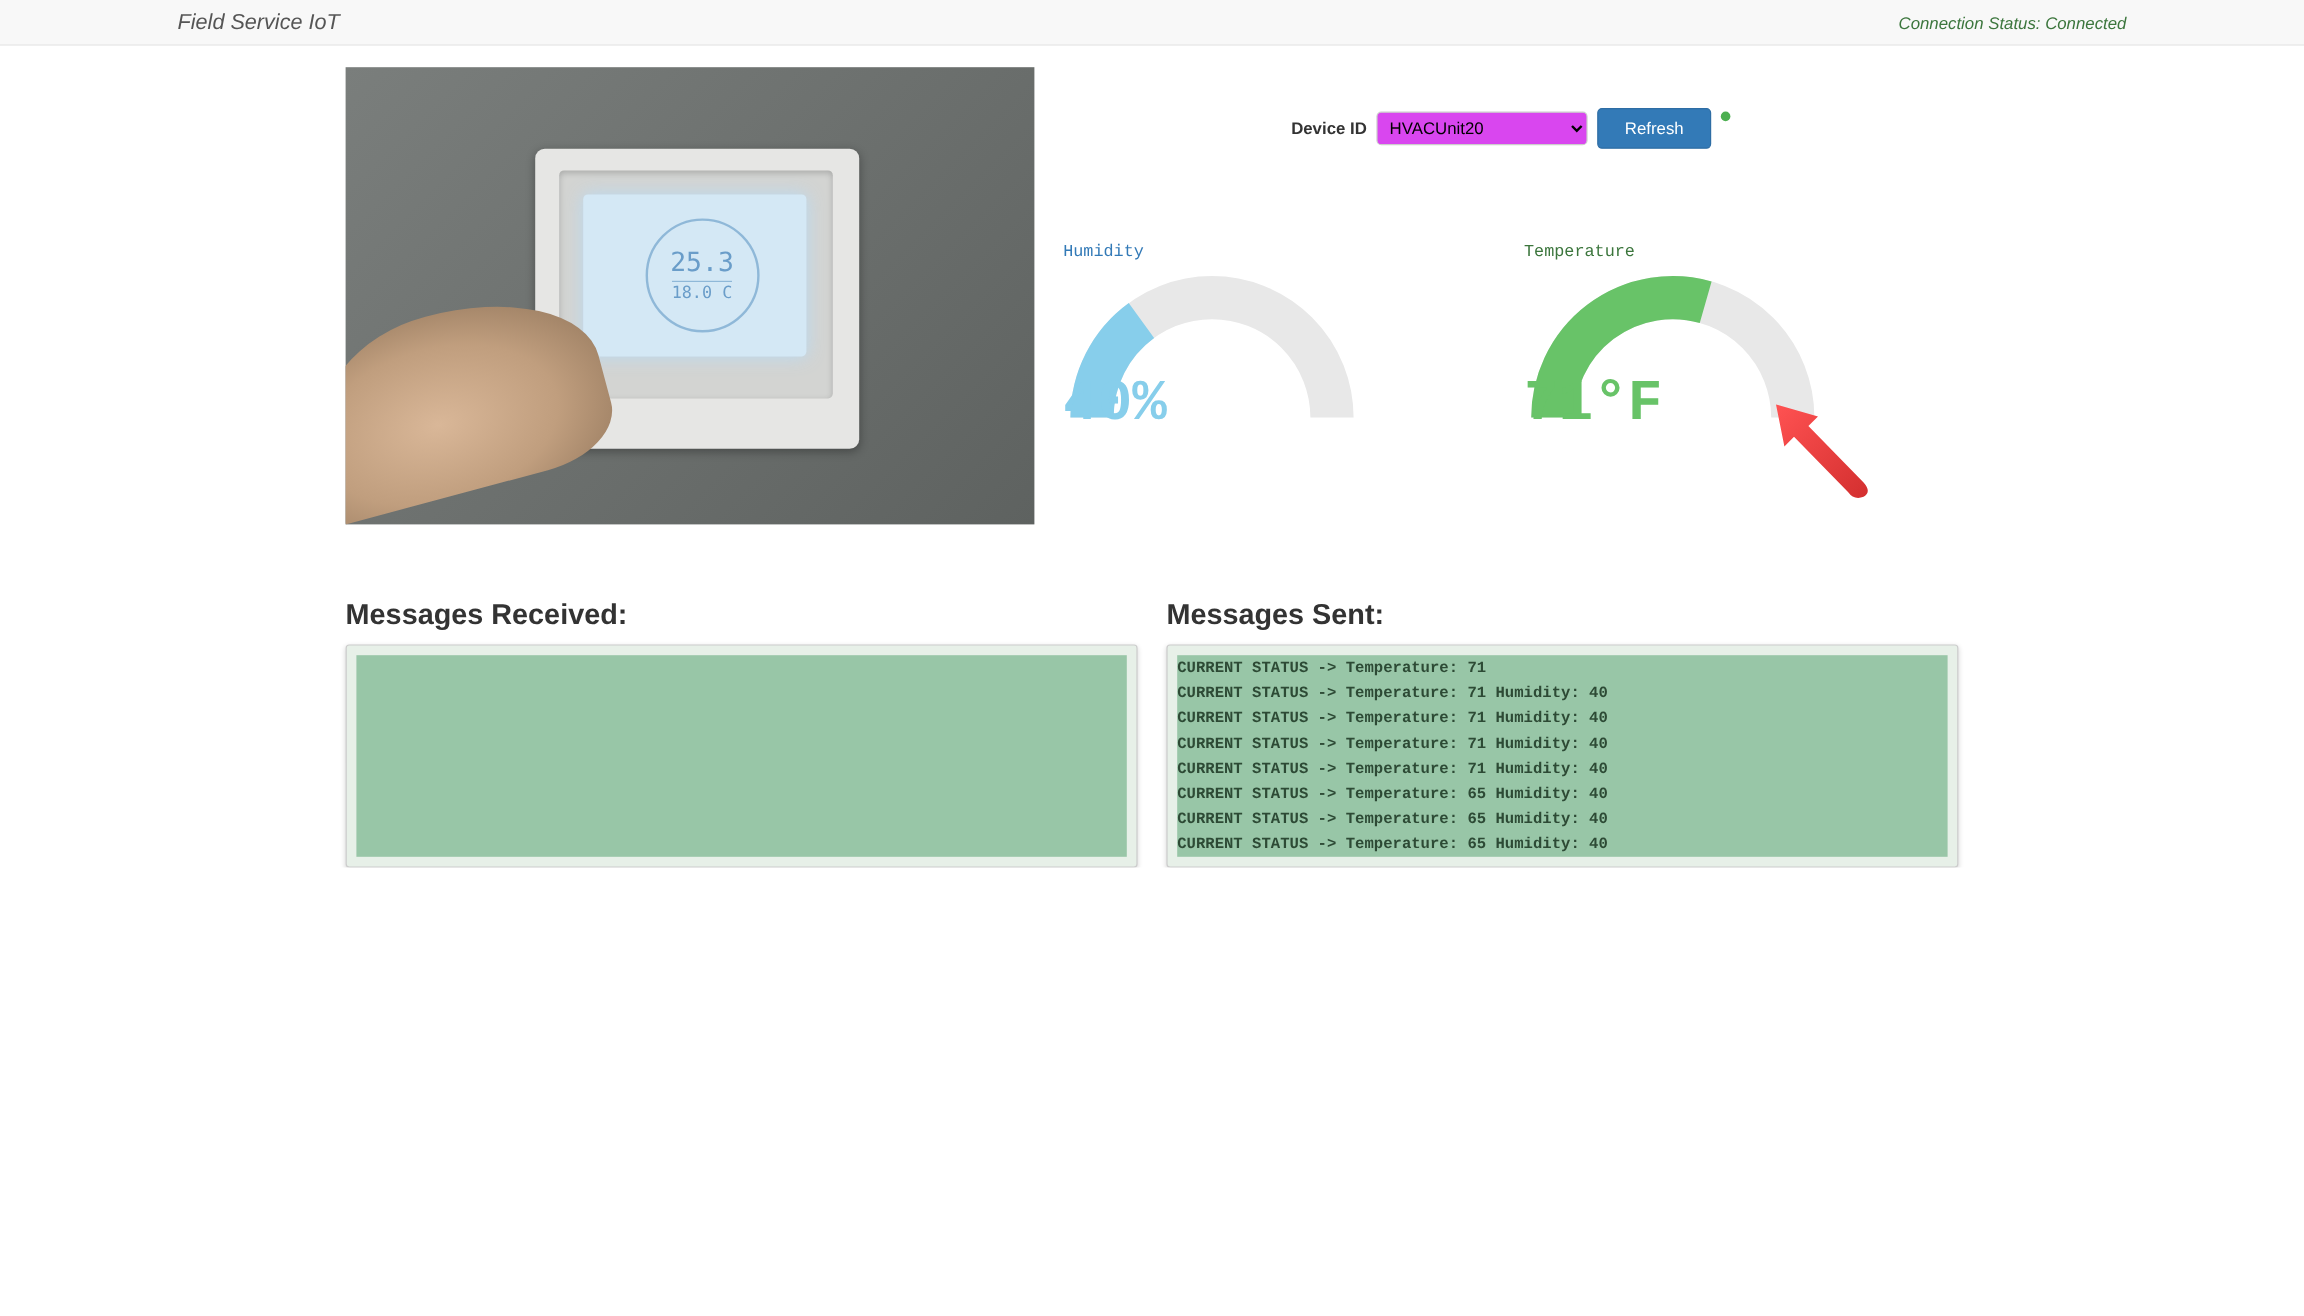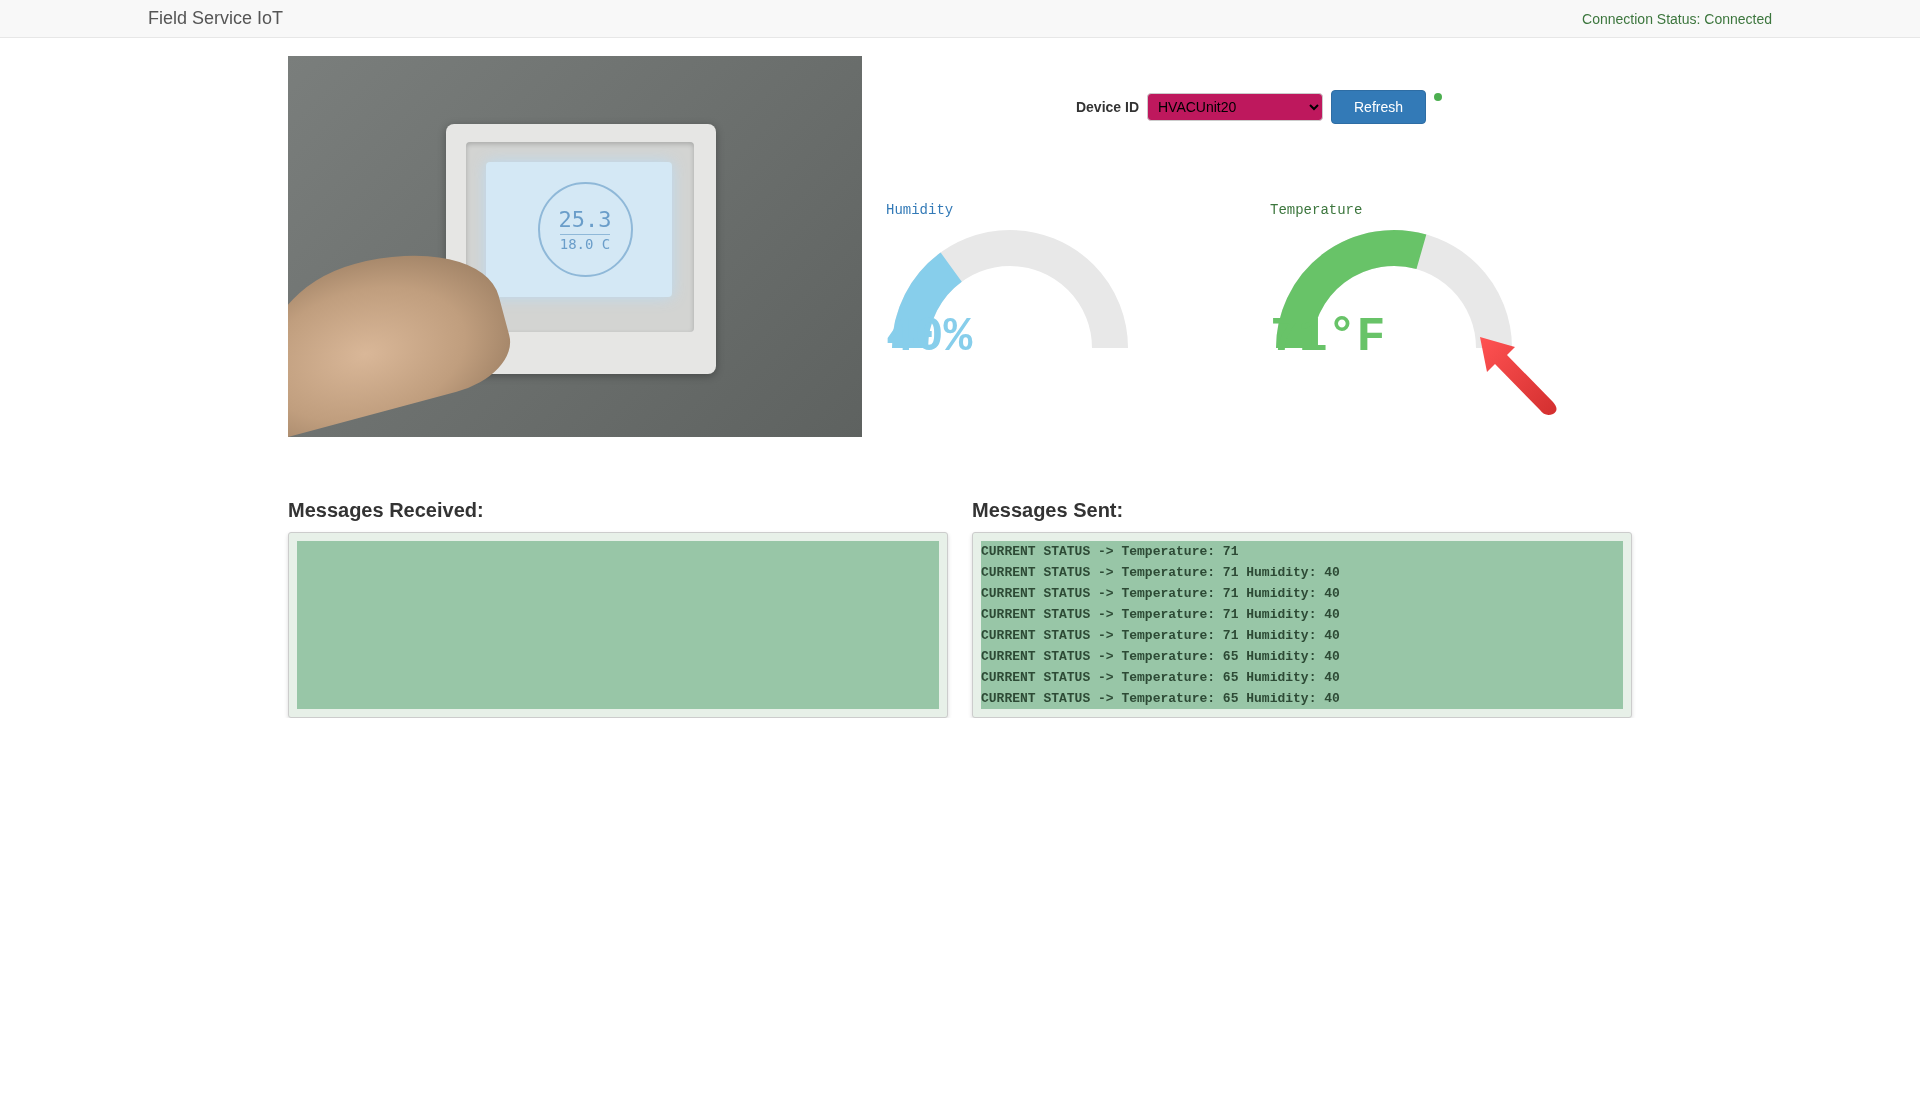--- a/index.html
+++ b/index.html
@@ -13,20 +13,21 @@
       color: #333;
       background: #fff;
     }
     .navbar {
       background: #f8f8f8;
       border-bottom: 1px solid #e7e7e7;
       height: 38px;
       display: flex;
       align-items: center;
       padding: 0 148px;
+      font-style: italic;
     }
     .navbar-brand {
       font-size: 18px;
       color: #555;
       padding-right: 15px;
     }
     .nav-tabs {
       display: flex;
       list-style: none;
       height: 100%;
@@ -148,21 +149,21 @@
       font-weight: bold;
       color: #333;
     }
     .device-select {
       width: 176px;
       height: 28px;
       border: 1px solid #ccc;
       border-radius: 4px;
       padding: 0 6px;
       font-size: 14px;
-      background: #be185d;
+      background: #d946ef;
     }
     .refresh-btn {
       background: #337ab7;
       color: #fff;
       border: 1px solid #2e6da4;
       border-radius: 4px;
       padding: 6px 22px;
       font-size: 14px;
       cursor: pointer;
       height: 34px;
@@ -219,21 +220,21 @@
       left: 205px;
     }
     .bottom-row {
       display: flex;
       gap: 24px;
     }
     .messages-col {
       flex: 1;
     }
     .messages-title {
-      font-size: 20px;
+      font-size: 24px;
       font-weight: bold;
       margin-bottom: 10px;
       color: #333;
     }
     .messages-box {
       background: #e7f0e8;
       border: 1px solid #ccc;
       border-radius: 3px;
       padding: 8px;
       height: 186px;

